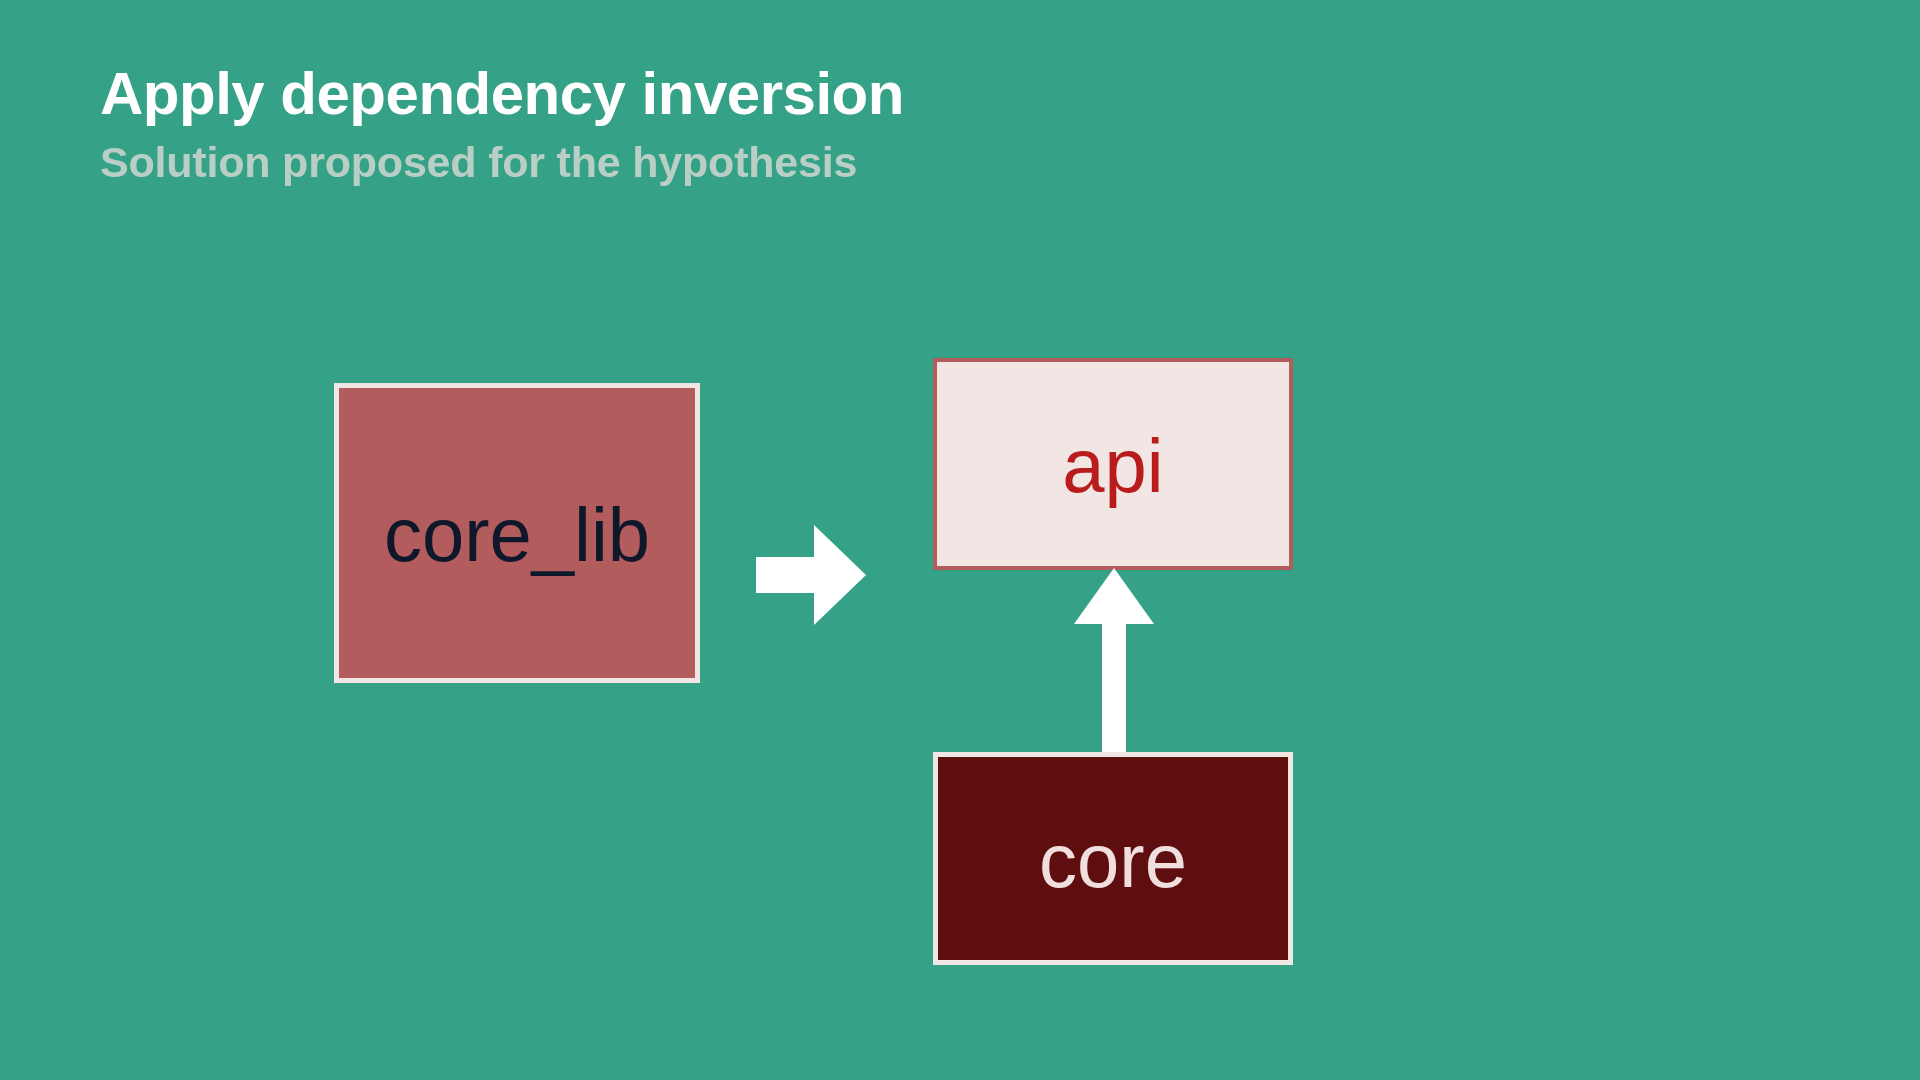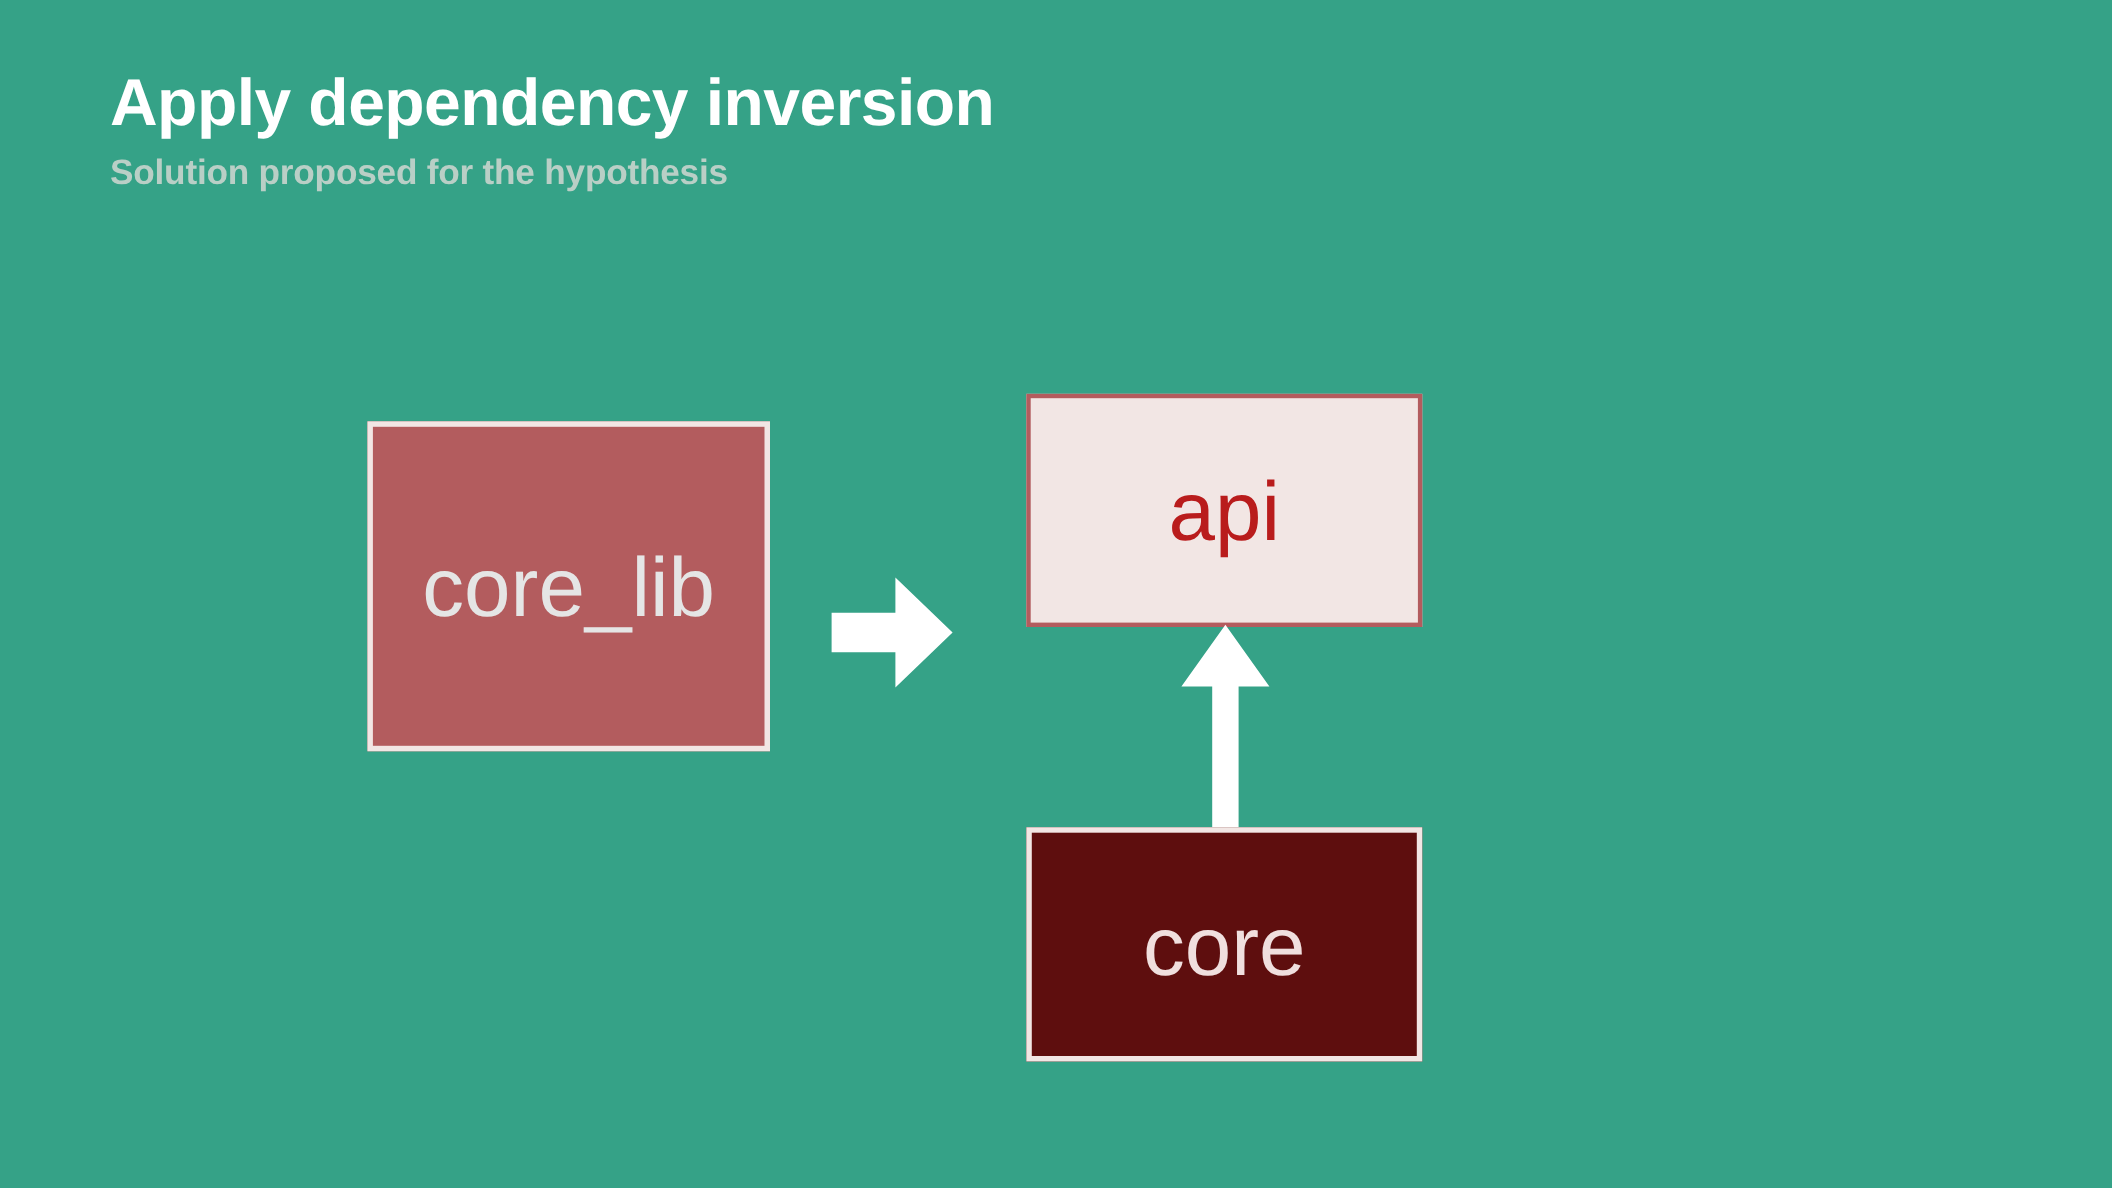--- a/index.html
+++ b/index.html
@@ -29,21 +29,21 @@
     margin: 0;
     font-size: 60px;
     font-weight: 700;
     line-height: 1.08;
     letter-spacing: -0.5px;
     color: #FFFFFF;
     white-space: nowrap;
   }
   #slide-subtitle {
     margin: 12px 0 0 0;
-    font-size: 32px;
+    font-size: 43px;
     font-weight: 700;
     line-height: 1.1;
     letter-spacing: -0.2px;
     color: #B9CFC6;
     white-space: nowrap;
   }
 
   
   #diagram {
     position: absolute;
@@ -67,21 +67,21 @@
   #node-core-lib {
     left: 334px;
     top: 383px;
     width: 366px;
     height: 300px;
     background: #B35C5E;
     border: 5px solid #F2E6E4;
   }
   #node-core-lib .node-label {
     font-size: 76px;
-    color: #e5e5e5;
+    color: #0f172a;
     transform: translateY(2px);
   }
 
   
   #node-api {
     left: 933px;
     top: 358px;
     width: 360px;
     height: 212px;
     background: #F2E6E4;

